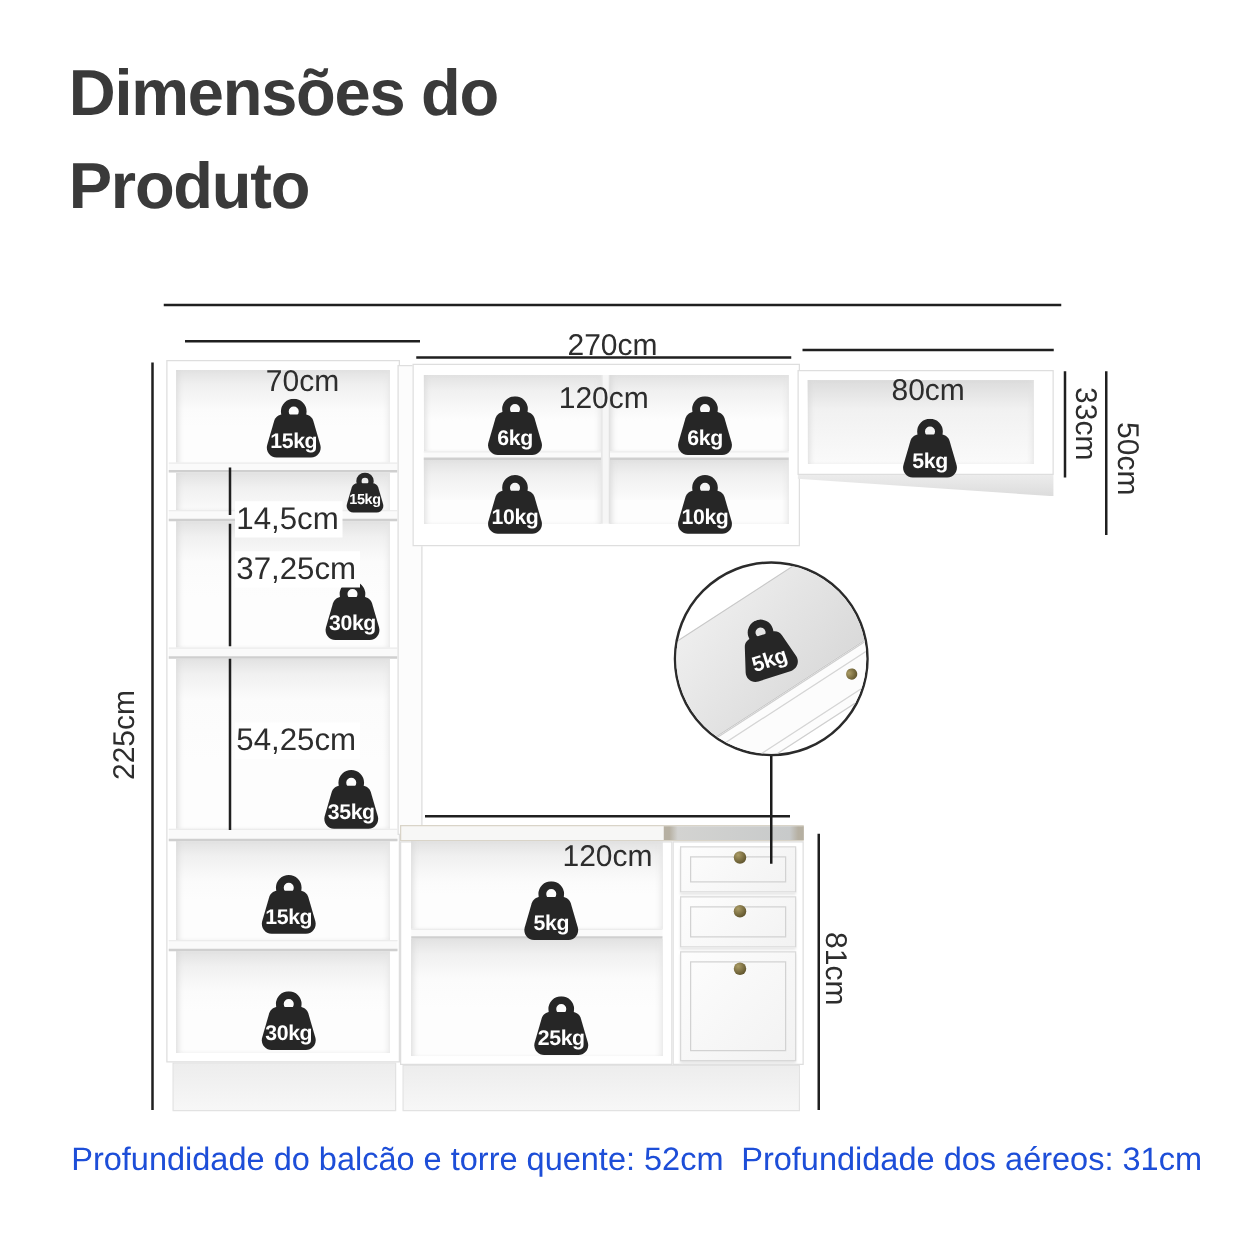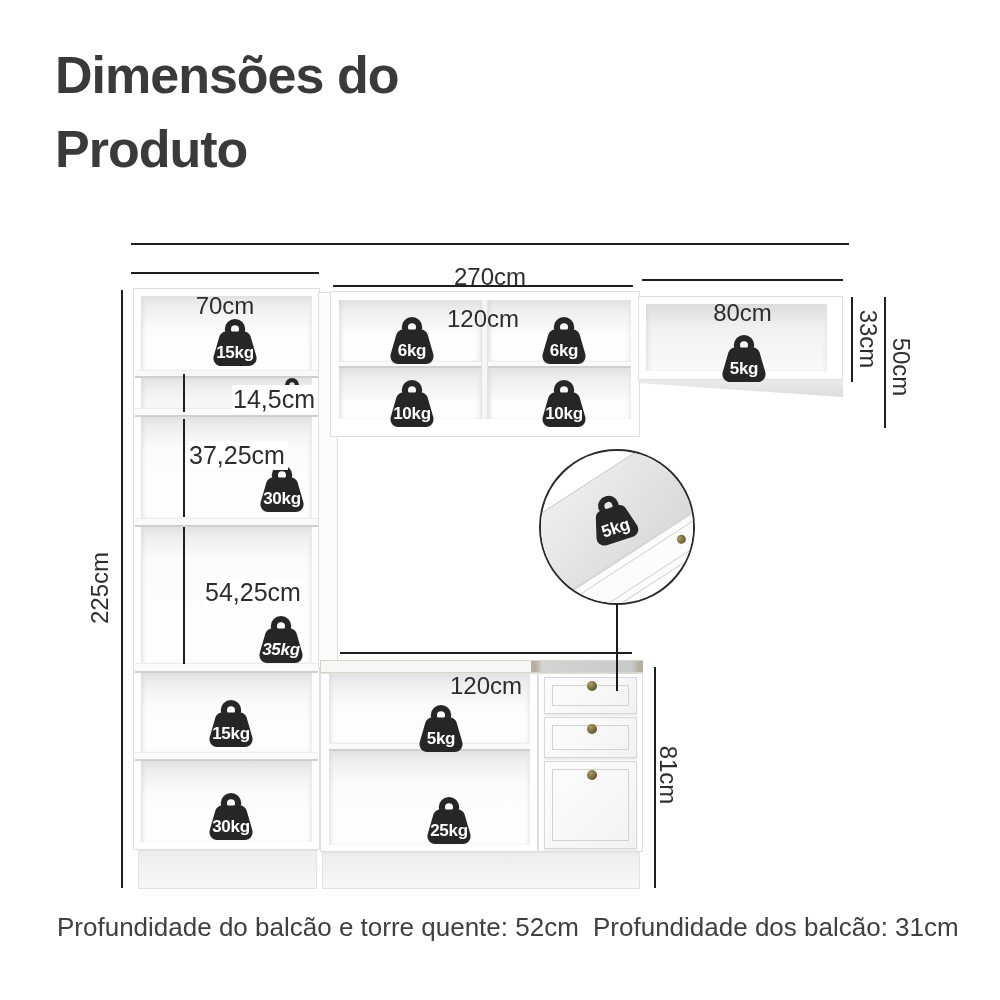--- a/index.html
+++ b/index.html
@@ -2,21 +2,21 @@
 <html><head>
 <meta charset="utf-8">
 <style>
   html,body{margin:0;padding:0;background:#fff;}
   #stage{position:relative;width:1000px;height:1000px;background:#fff;overflow:hidden;
          font-family:"Liberation Sans", sans-serif;}
   
   .title{position:absolute;left:55px;top:38px;font-size:52px;line-height:74px;
          font-weight:bold;color:#3a3a3a;letter-spacing:-1px;}
   .dim-label{font-size:24px;color:#2d2d2d;white-space:nowrap;}
-  .footer-note{position:absolute;font-size:26px;color:#404040;white-space:nowrap;}
+  .footer-note{position:absolute;font-size:26px;color:#1d4ed8;white-space:nowrap;}
   
   .hdim{position:absolute;border-top:2px solid #1f1f1f;}
   .hdim .dim-label{position:absolute;left:50%;top:-30px;transform:translateX(-50%);margin-top:48px;}
   .vdim{position:absolute;border-left:2px solid #1f1f1f;width:0;}
   .vlabel{position:absolute;white-space:nowrap;font-size:24px;color:#2d2d2d;
           transform:translate(-50%,-50%) rotate(90deg);}
   .vlabel.ccw{transform:translate(-50%,-50%) rotate(-90deg);}
   .tick{position:absolute;border-left:2px solid #1f1f1f;width:0;}
   .tick-label{position:absolute;font-size:25px;color:#2d2d2d;background:#fff;
               padding:0 3px 0 1px;white-space:nowrap;}
@@ -143,21 +143,21 @@
       </svg>
     <span class="badge-label">15kg</span>
   </div>
   <div class="badge std" style="left:253px;top:465px;">
     <svg viewBox="0 0 64 56">
         <circle cx="32" cy="11.5" r="8" fill="none" stroke="#262626" stroke-width="7"></circle>
         <path d="M22 14 H42 C45.5 14 48.5 16.3 49.5 19.7 L55.8 41.5 C57.4 47.1 53.2 52.7 47.4 52.7 H16.6 C10.8 52.7 6.6 47.1 8.2 41.5 L14.5 19.7 C15.5 16.3 18.5 14 22 14 Z" fill="#262626"></path>
       </svg>
     <span class="badge-label">30kg</span>
   </div>
-  <div class="badge std" style="left:252px;top:616px;font-style:italic;">
+  <div class="badge std" style="left:252px;top:616px;">
     <svg viewBox="0 0 64 56">
         <circle cx="32" cy="11.5" r="8" fill="none" stroke="#262626" stroke-width="7"></circle>
         <path d="M22 14 H42 C45.5 14 48.5 16.3 49.5 19.7 L55.8 41.5 C57.4 47.1 53.2 52.7 47.4 52.7 H16.6 C10.8 52.7 6.6 47.1 8.2 41.5 L14.5 19.7 C15.5 16.3 18.5 14 22 14 Z" fill="#262626"></path>
       </svg>
     <span class="badge-label">35kg</span>
   </div>
   <div class="badge std" style="left:202px;top:700px;">
     <svg viewBox="0 0 64 56">
         <circle cx="32" cy="11.5" r="8" fill="none" stroke="#262626" stroke-width="7"></circle>
         <path d="M22 14 H42 C45.5 14 48.5 16.3 49.5 19.7 L55.8 41.5 C57.4 47.1 53.2 52.7 47.4 52.7 H16.6 C10.8 52.7 6.6 47.1 8.2 41.5 L14.5 19.7 C15.5 16.3 18.5 14 22 14 Z" fill="#262626"></path>
@@ -217,21 +217,21 @@
     <svg viewBox="0 0 64 56">
         <circle cx="32" cy="11.5" r="8" fill="none" stroke="#262626" stroke-width="7"></circle>
         <path d="M22 14 H42 C45.5 14 48.5 16.3 49.5 19.7 L55.8 41.5 C57.4 47.1 53.2 52.7 47.4 52.7 H16.6 C10.8 52.7 6.6 47.1 8.2 41.5 L14.5 19.7 C15.5 16.3 18.5 14 22 14 Z" fill="#262626"></path>
       </svg>
     <span class="badge-label">25kg</span>
   </div>
 
   <div class="hdim" style="left:131px;top:243px;width:718px;">
     <span class="dim-label">270cm</span>
   </div>
-  <div class="hdim" style="left:131px;top:272px;width:188px;">
+  <div class="hdim" style="left:148px;top:272px;width:188px;">
     <span class="dim-label">70cm</span>
   </div>
   <div class="hdim" style="left:333px;top:285px;width:300px;">
     <span class="dim-label">120cm</span>
   </div>
   <div class="hdim" style="left:642px;top:279px;width:201px;">
     <span class="dim-label">80cm</span>
   </div>
   <div class="hdim" style="left:340px;top:652px;width:292px;">
     <span class="dim-label">120cm</span>
@@ -243,24 +243,24 @@
   <div class="vdim" style="left:851px;top:297px;height:85px;"></div>
   <span class="vlabel" style="left:868px;top:339px;">33cm</span>
 
   <div class="vdim" style="left:884px;top:297px;height:131px;"></div>
   <span class="vlabel" style="left:901px;top:367px;">50cm</span>
 
   <div class="vdim" style="left:654px;top:667px;height:221px;"></div>
   <span class="vlabel" style="left:668px;top:775px;">81cm</span>
 
   <div class="tick" style="left:183px;top:374px;height:38px;"></div>
-  <span class="tick-label" style="left:188px;top:385px;margin-left:44px;">14,5cm</span>
+  <span class="tick-label" style="left:188px;top:401px;">14,5cm</span>
 
   <div class="tick" style="left:183px;top:419px;height:98px;"></div>
   <span class="tick-label" style="left:188px;top:441px;">37,25cm</span>
 
   <div class="tick" style="left:183px;top:527px;height:137px;"></div>
-  <span class="tick-label" style="left:204px;top:578px;">54,25cm</span>
+  <span class="tick-label" style="left:188px;top:578px;">54,25cm</span>
 
   <div class="footer-note" style="left:57px;top:912px;">Profundidade do balcão e torre quente: 52cm</div>
-  <div class="footer-note" style="left:593px;top:912px;">Profundidade dos balcão: 31cm</div>
+  <div class="footer-note" style="left:593px;top:912px;">Profundidade dos aéreos: 31cm</div>
 
 </div>
 
 </body></html>

